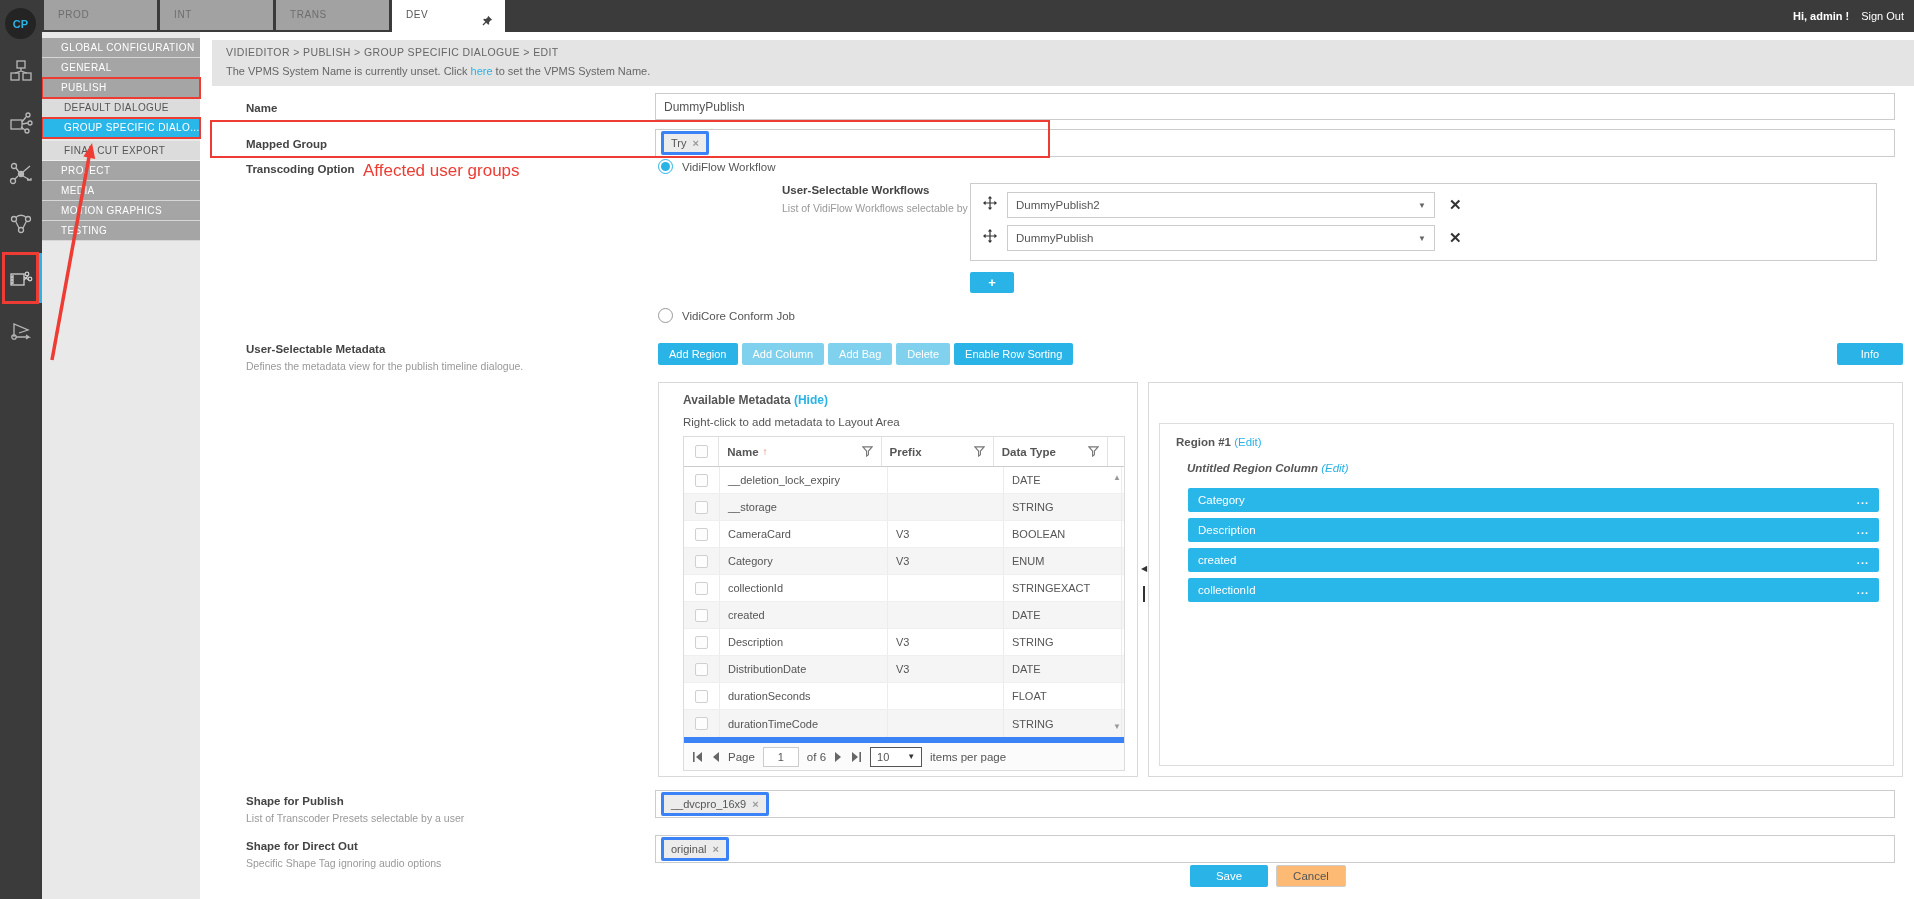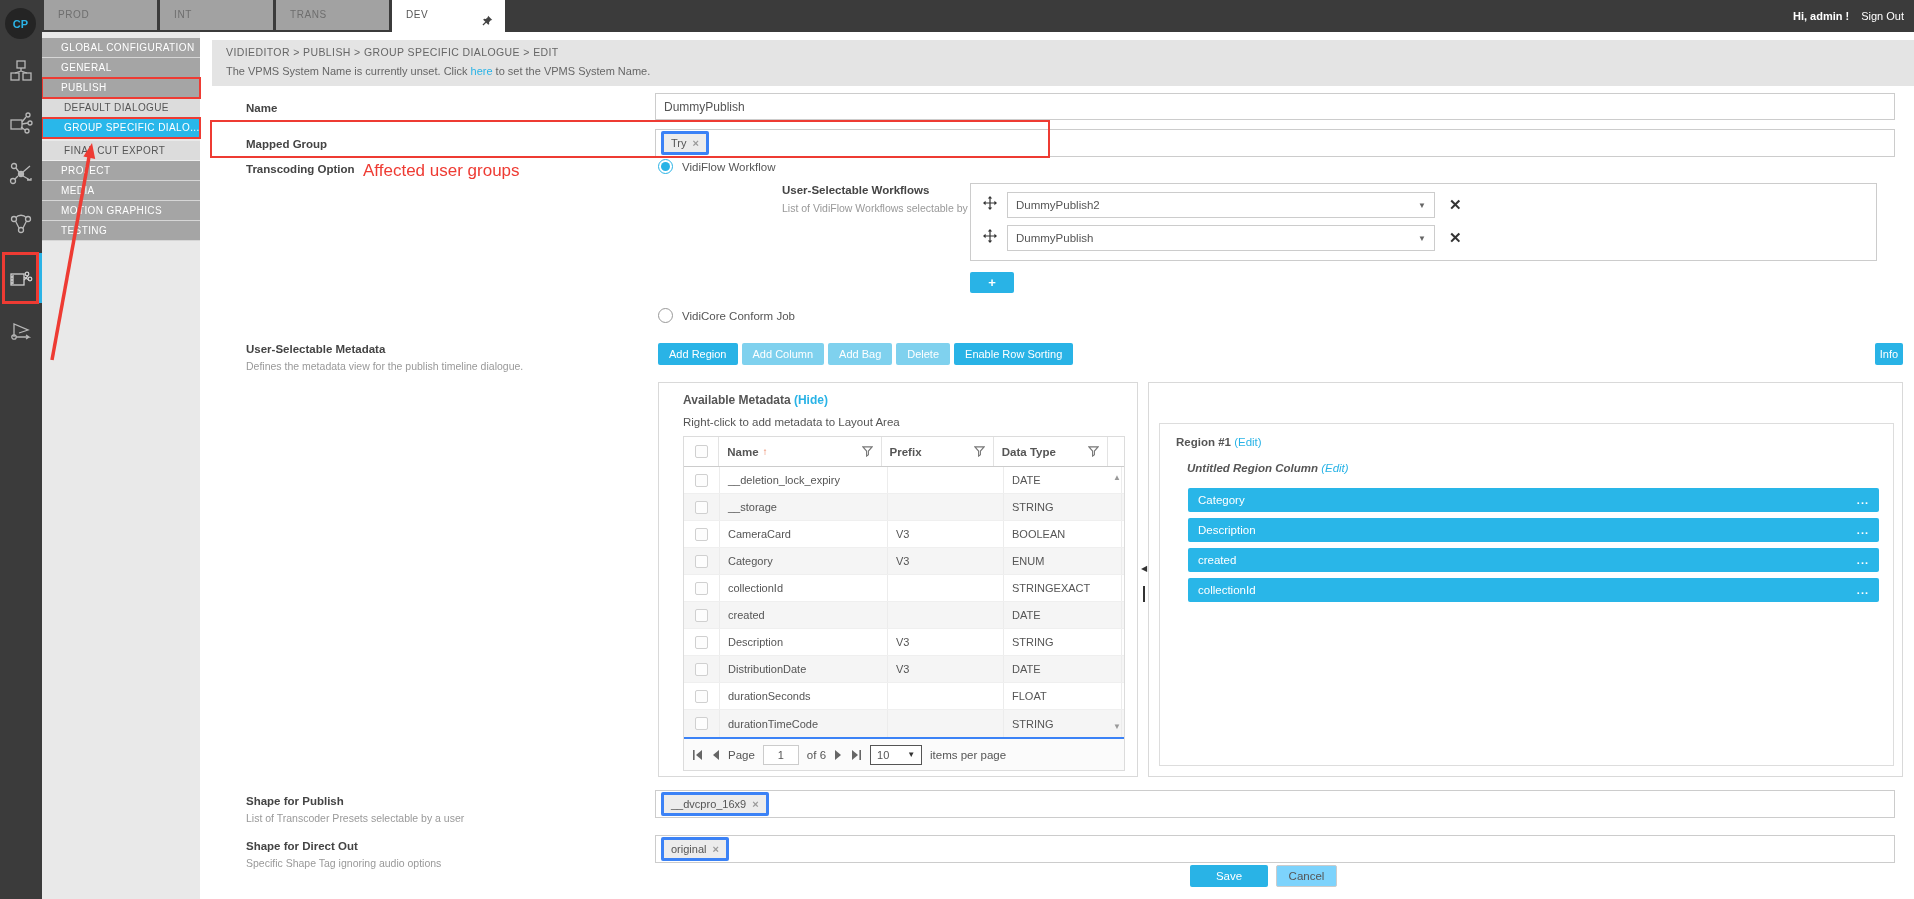--- a/index.html
+++ b/index.html
@@ -79,21 +79,21 @@
 
   .annot-text { position:absolute; left:163px; top:129px; font-size:17px; color:#ee3b33; font-weight:500; z-index:20; }
   .annot-rect { position:absolute; left:10px; top:88px; width:840px; height:38px; border:2px solid #ee3b33; z-index:20; pointer-events:none; }
   .annot-svg { position:absolute; left:0; top:0; width:1914px; height:899px; z-index:30; pointer-events:none; }
 
   .mtoolbar { position:absolute; left:458px; top:311px; display:flex; gap:4px; }
   .mbtn { height:22px; border:none; border-radius:2px; color:#fff; font-size:11px; padding:0 11px; cursor:pointer;
           font-family:"Liberation Sans",sans-serif; }
   .mbtn.solid { background:#29b3e6; }
   .mbtn.pale  { background:#7fd1ee; }
-  .infobtn { position:absolute; right:11px; top:311px; width:28px; height:22px; background:#29b3e6; color:#fff;
+  .infobtn { position:absolute; right:11px; top:311px; width:66px; height:22px; background:#29b3e6; color:#fff;
              border:none; border-radius:2px; font-size:11px; cursor:pointer; }
 
   
   .panelL { position:absolute; left:458px; top:350px; width:480px; height:395px; border:1px solid #d9d9d9;
             background:#fff; padding:10px 12px 0 24px; }
   .am-title { font-size:12px; color:#555; font-weight:600; }
   .am-title .hide { color:#29b3e6; font-weight:600; cursor:pointer; }
   .am-hint { font-size:11.5px; color:#555; margin-top:9px; }
   .gtable { margin-top:8px; border:1px solid #dcdcdc; }
   .ghead { display:flex; height:30px; border-bottom:1px solid #ccc; background:#fff; }
@@ -106,21 +106,21 @@
   .col-prefix { width:116px; }
   .col-type { width:118px; }
   .col-scroll { width:16px; border-right:none !important; }
   .cb { width:13px; height:13px; border:1px solid #d0d0d0; border-radius:2px; background:#fdfdfd; cursor:pointer; }
   .grows { position:relative; }
   .trow { display:flex; height:27px; border-bottom:1px solid #efefef; cursor:pointer; }
   .trow:nth-child(even) { background:#f5f5f5; }
   .trow .tc { display:flex; align-items:center; font-size:11px; color:#555; border-right:1px solid #ececec; padding:0 8px; }
   .scroll-up { position:absolute; right:3px; top:6px; font-size:8px; color:#999; }
   .scroll-dn { position:absolute; right:3px; bottom:6px; font-size:8px; color:#999; }
-  .pager { display:flex; align-items:center; height:33px; border-top:2px solid #3b82f6; background:#fbfbfb;
+  .pager { display:flex; align-items:center; height:33px; border-top:6px solid #3b82f6; background:#fbfbfb;
            padding:0 8px; gap:8px; font-size:11.5px; color:#555; }
   .pgbtn { display:flex; cursor:pointer; }
   .pg-input { width:36px; height:20px; border:1px solid #ccc; text-align:center; font-size:11px; color:#555;
               font-family:"Liberation Sans",sans-serif; }
   .pgselect { width:52px; height:20px; border:1px solid #555; display:flex; align-items:center; padding:0 6px;
               font-size:11px; color:#555; cursor:pointer; background:#fff; }
   .pgselect .caret { margin-left:auto; font-size:8px; color:#333; }
 
   
   .splitter { position:absolute; left:941px; top:350px; width:7px; height:395px; }
@@ -134,21 +134,21 @@
   .la-region { position:absolute; left:16px; top:12px; font-size:11.5px; color:#555; font-weight:600; }
   .la-col    { position:absolute; left:27px; top:38px; font-size:11.5px; color:#555; font-style:italic; font-weight:700; }
   .editlnk { color:#29b3e6; cursor:pointer; font-weight:400; }
   .labar { position:absolute; left:28px; right:14px; height:24px; background:#29b6e8; border-radius:2px;
            display:flex; align-items:center; padding:0 10px; cursor:pointer; }
   .labar .t { color:#fff; font-size:11.5px; }
   .labar .more { margin-left:auto; color:#fff; font-weight:bold; font-size:11px; letter-spacing:1px; cursor:pointer; }
 
   .savebtn { position:absolute; left:990px; top:833px; width:78px; height:22px; background:#29b3e6; color:#fff;
              border:none; border-radius:2px; font-size:11.5px; cursor:pointer; }
-  .cancelbtn { position:absolute; left:1076px; top:833px; width:61px; height:22px; background:#7dd3fc; color:#555;
+  .cancelbtn { position:absolute; left:1076px; top:833px; width:70px; height:22px; background:#fdba74; color:#555;
                border:1px solid #ccc; border-radius:2px; font-size:11.5px; cursor:pointer; }
 </style>
 </head>
 <body>
 
 <div id="screen">
 
   <div class="topbar">
     <div class="tabs">
       <div class="tab">PROD</div>

